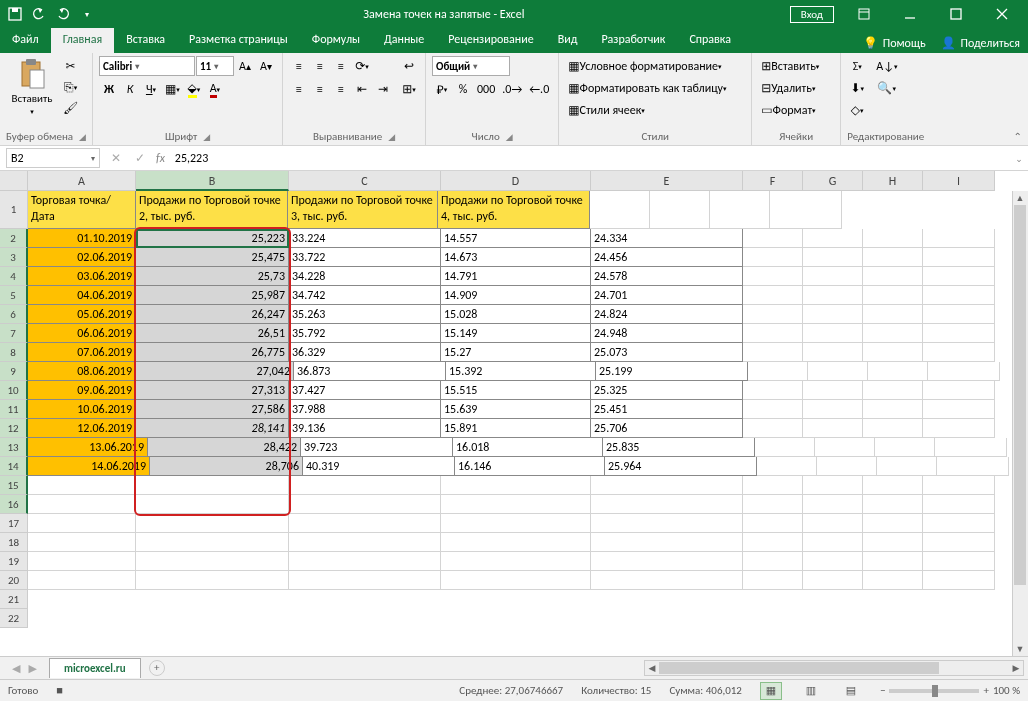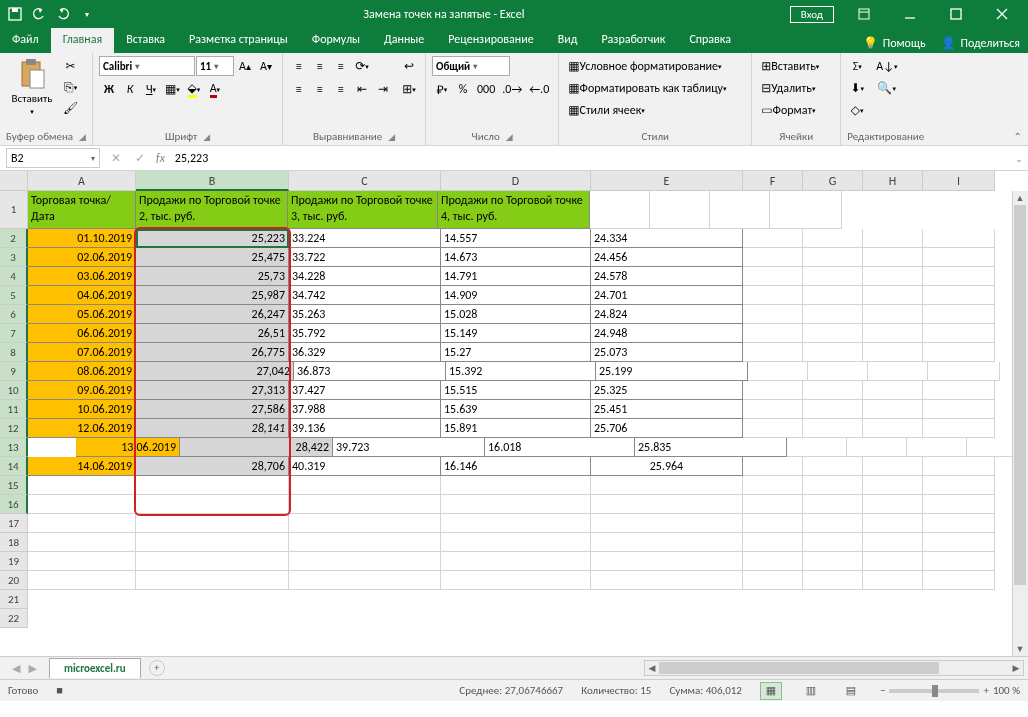--- a/index.html
+++ b/index.html
@@ -52,21 +52,21 @@
 .colhdr { background: #e6e6e6; border-right: 1px solid #ccc; border-bottom: 1px solid #ccc; text-align: center; font-size: 12px; color: #444; line-height: 20px; }
 .colhdr.sel { background: #c8e0c8; border-bottom: 2px solid #217346; }
 .rowhdrs { position: absolute; left: 0; top: 20px; width: 28px; }
 .rowhdr { height: 19px; background: #e6e6e6; border-right: 1px solid #ccc; border-bottom: 1px solid #ccc; text-align: center; font-size: 11px; color: #444; line-height: 19px; }
 .rowhdr.sel { background: #c8e0c8; border-right: 2px solid #217346; }
 .rowhdr.tall { height: 38px; line-height: 38px; }
 .cells { position: absolute; left: 28px; top: 20px; }
 .row { display: flex; height: 19px; }
 .row.tall { height: 38px; }
 .cell { border-right: 1px solid #d4d4d4; border-bottom: 1px solid #d4d4d4; padding: 0 3px; font-size: 12px; line-height: 18px; overflow: hidden; white-space: nowrap; }
-.cell.hdr { background: #84cc16; font-weight: normal; padding-top: 1px; line-height: 16px; white-space: normal; border-right: 1px solid #888; border-bottom: 1px solid #888; }
+.cell.hdr { background: #fde047; font-weight: normal; padding-top: 1px; line-height: 16px; white-space: normal; border-right: 1px solid #888; border-bottom: 1px solid #888; }
 .cell.date { background: #ffc000; text-align: right; border-right: 1px solid #888; border-bottom: 1px solid #888; }
 .cell.selcol { background: #d6d6d6; text-align: right; border-right: 1px solid #888; border-bottom: 1px solid #888; }
 .cell.data { text-align: left; border-right: 1px solid #888; border-bottom: 1px solid #888; }
 .cell.empty { border-right: 1px solid #d4d4d4; border-bottom: 1px solid #d4d4d4; }
 .active-outline { position: absolute; border: 2px solid #217346; pointer-events: none; }
 .sel-outline { position: absolute; border: 2px solid #d02020; border-radius: 6px; pointer-events: none; }
 
 
 .sheettabs { height: 23px; background: #f1f1f1; border-top: 1px solid #ccc; display: flex; align-items: center; font-size: 11px; }
 .sheettabs .nav { display: flex; gap: 0; padding: 0 8px; color: #aaa; }
@@ -500,36 +500,36 @@
         <div class="cell selcol" style="width: 153px; font-style: italic;">28,141</div>
         <div class="cell data" style="width: 152px;">39.136</div>
         <div class="cell data" style="width: 150px;">15.891</div>
         <div class="cell data" style="width: 152px;">25.706</div>
         <div class="cell empty" style="width: 60px;"></div>
         <div class="cell empty" style="width: 60px;"></div>
         <div class="cell empty" style="width: 60px;"></div>
         <div class="cell empty" style="width: 72px;"></div>
       </div>
       <div class="row">
-        <div class="cell date" style="width: 104px; margin-left: 48px;">13.06.2019</div>
+        <div class="cell date" style="width: 120px;">13.06.2019</div>
         <div class="cell selcol" style="width: 153px;">28,422</div>
         <div class="cell data" style="width: 152px;">39.723</div>
         <div class="cell data" style="width: 150px;">16.018</div>
         <div class="cell data" style="width: 152px;">25.835</div>
         <div class="cell empty" style="width: 60px;"></div>
         <div class="cell empty" style="width: 60px;"></div>
         <div class="cell empty" style="width: 60px;"></div>
         <div class="cell empty" style="width: 72px;"></div>
       </div>
       <div class="row">
-        <div class="cell date" style="width: 108px;">14.06.2019</div>
+        <div class="cell date" style="width: 122px;">14.06.2019</div>
         <div class="cell selcol" style="width: 153px;">28,706</div>
         <div class="cell data" style="width: 152px;">40.319</div>
         <div class="cell data" style="width: 150px;">16.146</div>
-        <div class="cell data" style="width: 152px; text-align: center;">25.964</div>
+        <div class="cell data" style="width: 152px;">25.964</div>
         <div class="cell empty" style="width: 60px;"></div>
         <div class="cell empty" style="width: 60px;"></div>
         <div class="cell empty" style="width: 60px;"></div>
         <div class="cell empty" style="width: 72px;"></div>
       </div>
       <div class="row">
         <div class="cell empty" style="width: 108px;"></div>
         <div class="cell empty" style="width: 153px;"></div>
         <div class="cell empty" style="width: 152px;"></div>
         <div class="cell empty" style="width: 150px;"></div>

